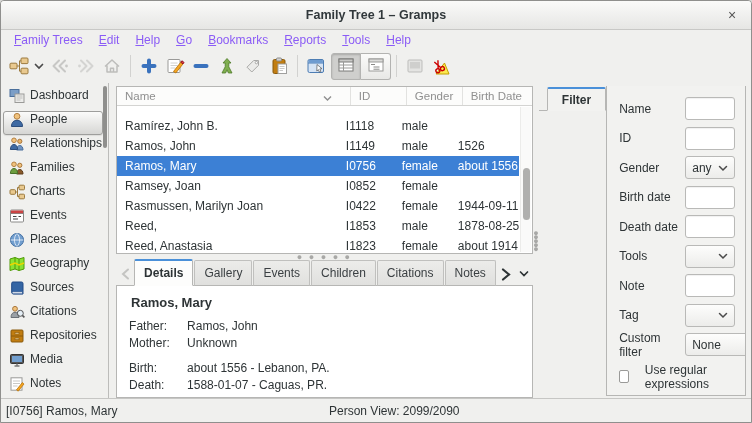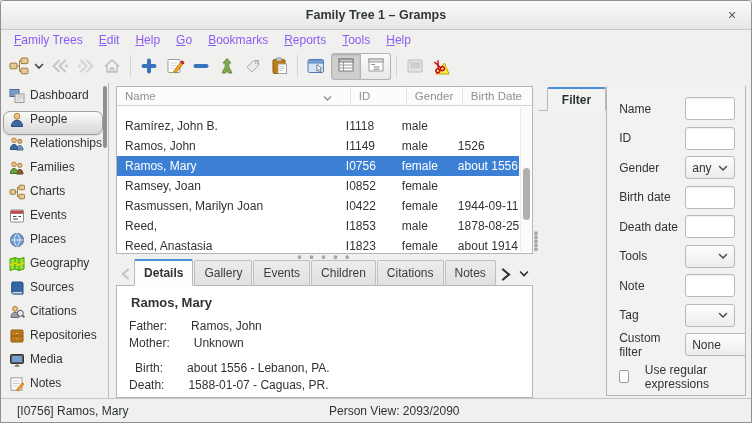--- a/index.html
+++ b/index.html
@@ -31,21 +31,21 @@
     border:1px solid #b3b3b1;background:linear-gradient(#fbfbfa,#e8e8e6);}
   .tb-toggle.first{border-radius:3px 0 0 3px;}
   .tb-toggle.last{border-radius:0 3px 3px 0;border-left:none;}
   .tb-toggle.pressed{background:#cfcfcd;box-shadow:inset 0 1px 2px rgba(0,0,0,.18);}
   
   .content{flex:1 1 auto;display:flex;min-height:0;}
   
   .sidebar{flex:0 0 102px;border-right:1px solid #bcbcba;padding-top:4px;position:relative;background:#f0f0ee;}
   .side-item{height:24px;display:flex;gap:5px;padding-left:5px;margin:0 5px 0 2px;border:1px solid transparent;border-radius:3px;}
   .side-item svg{flex:0 0 16px;}
-  .side-item.selected{background:linear-gradient(#fbfbfa,#d6d6d4);border-color:#9e9e9c;box-shadow:0 1px 1px rgba(0,0,0,.08);border-radius:7px;}
+  .side-item.selected{background:linear-gradient(#fbfbfa,#d6d6d4);border-color:#9e9e9c;box-shadow:0 1px 1px rgba(0,0,0,.08);}
   .side-scroll{position:absolute;right:1px;top:3px;width:4px;height:62px;border-radius:2px;background:#8f8f8d;}
   
   .center{flex:0 0 388px;display:flex;flex-direction:column;padding:3px 0 0 7px;min-height:0;}
   .table-frame{flex:0 0 168px;border:1px solid #b6b6b4;background:#fff;position:relative;overflow:hidden;}
   .thead{display:flex;height:19px;border-bottom:1px solid #d4d4d2;background:#fcfcfb;color:#8f8f8f;}
   .th{display:flex;align-items:center;padding-left:8px;border-right:1px solid #e2e2e0;font-size:11.5px;position:relative;}
   .th:last-child{border-right:none;}
   .col-name{flex:1 1 auto;min-width:0;}
   .col-id{flex:0 0 56px;}
   .col-gender{flex:0 0 56px;}
@@ -63,21 +63,21 @@
   .notebook{flex:1 1 auto;display:flex;flex-direction:column;min-height:0;}
   .tabstrip{height:25px;display:flex;align-items:flex-end;position:relative;}
   .tabstrip::after{content:"";position:absolute;left:0;right:0;bottom:0;height:1px;background:#b6b6b4;}
   .tab{height:24px;display:flex;align-items:center;padding:12px 9px;border:1px solid #c0c0be;border-bottom:1px solid #b6b6b4;
     background:linear-gradient(#ececea,#e0e0de);margin-right:1px;position:relative;z-index:1;color:#3a3f42;border-radius:2px 2px 0 0;}
   .tab.active{background:#fdfdfc;border-color:#b6b6b4;border-top:2px solid #4a90d9;border-bottom:1px solid #fdfdfc;font-weight:bold;z-index:2;color:#2e3436;}
   .tab-arrow{width:18px;height:24px;display:flex;align-items:center;justify-content:center;}
   .nb-body{flex:1 1 auto;border:1px solid #b6b6b4;border-top:none;background:#fff;padding:7px 12px;overflow:hidden;}
   .d-title{font-weight:bold;font-size:13px;margin:2px 0 8px 2px;}
   .d-row{display:flex;line-height:17px;}
-  .d-label{flex:0 0 58px;text-align:right;padding-right:24px;}
+  .d-label{flex:0 0 58px;padding-right:12px;}
   .d-gap{height:8px;}
   
   .vsplit{flex:0 0 6px;display:flex;align-items:center;justify-content:center;}
   .vsplit .dots{color:#a8a8a6;font-size:9px;line-height:4px;text-align:center;width:6px;}
   
   .rightpane{flex:1 1 auto;display:flex;padding:3px 5px 2px 0;min-width:0;}
   .f-strip{height:25px;display:flex;align-items:flex-end;position:relative;}
   .f-strip::after{content:"";position:absolute;left:0;right:0;bottom:0;height:1px;background:#b6b6b4;}
   .f-tab{height:24px;display:flex;align-items:center;padding:0 14px;margin-left:8px;
     border:1px solid #b6b6b4;border-top:2px solid #4a90d9;border-bottom:1px solid #f2f2f0;
@@ -88,21 +88,21 @@
   .f-label{flex:0 0 66px;}
   .f-input{flex:1 1 auto;height:23px;background:#fff;border:1px solid #b9b9b7;border-radius:3px;box-shadow:inset 0 1px 1px rgba(0,0,0,.06);}
   .f-select{flex:1 1 auto;height:23px;border:1px solid #b9b9b7;border-radius:3px;background:linear-gradient(#fdfdfc,#ececea);
     display:flex;align-items:center;justify-content:space-between;padding:0 6px;}
   .f-select .val{overflow:hidden;white-space:nowrap;}
   .f-select.narrow{flex:0 0 123px;}
   .chk-row{display:flex;align-items:center;gap:16px;margin-top:4px;}
   .checkbox{width:13px;height:13px;border:1px solid #9a9a98;border-radius:2px;background:#fff;}
   
   .statusbar{height:24px;flex:0 0 24px;border-top:1px solid #c6c6c4;background:#f0f0ee;position:relative;display:flex;align-items:center;}
-  .sb-left{padding-left:16px;}
+  .sb-left{padding-left:5px;}
   .sb-center{position:absolute;left:50%;transform:translateX(-36%);}
 </style>
 </head>
 <body>
 
 <div class="window">
 
   <div class="titlebar">
     <span class="title">Family Tree 1 – Gramps</span>
     <span class="close-btn">×</span>
@@ -582,16 +582,16 @@
         <div class="chk-row">
           <div class="checkbox"></div>
           <span>Use regular expressions</span>
         </div>
       </div>
     </div>
   </div>
 
   <div class="statusbar">
     <span class="sb-left">[I0756] Ramos, Mary</span>
-    <span class="sb-center">Person View: 2093/2090</span>
+    <span class="sb-center">Person View: 2099/2090</span>
   </div>
 
 </div>
 
 </body></html>

